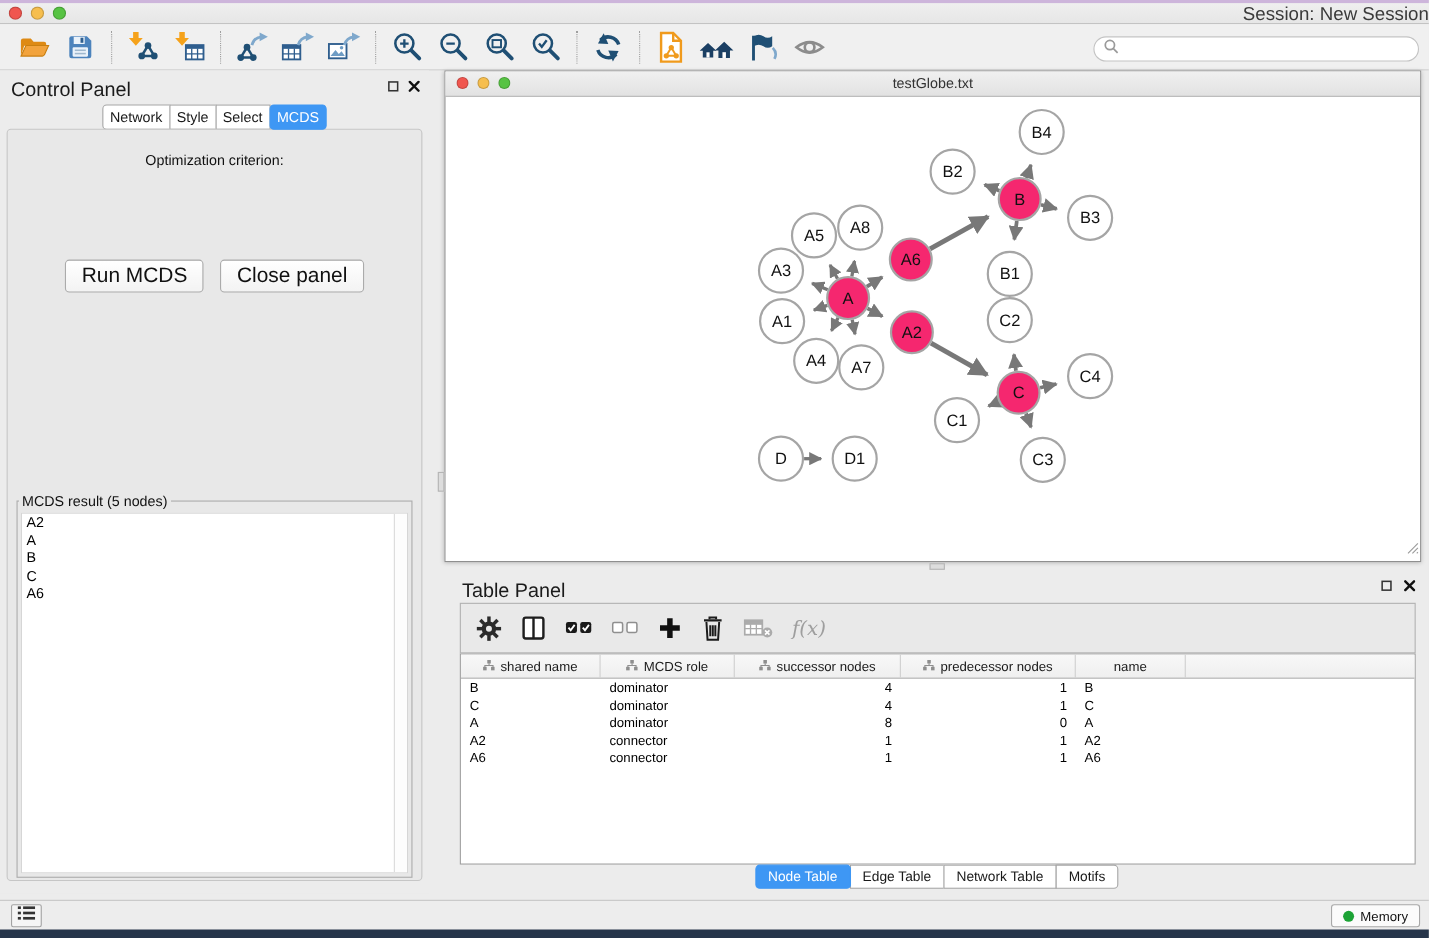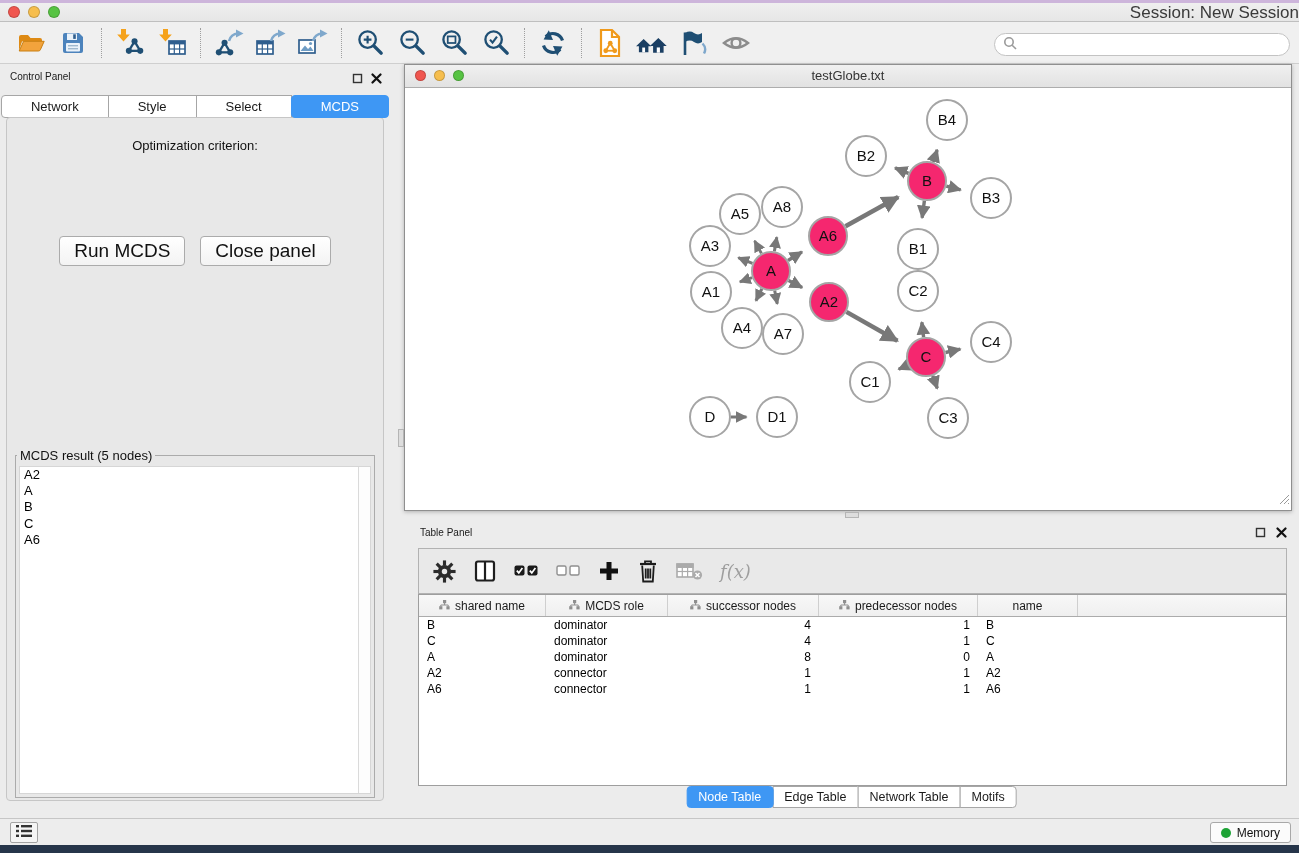--- a/index.html
+++ b/index.html
@@ -21,24 +21,24 @@
   
   .toolbar { left:0; top:22px; width:1299px; height:42px; background:#F0F0F0; border-bottom:1px solid #CFCFCF; display:flex; align-items:center; padding-left:10px; }
   .tbtn { width:38px; height:36px; display:flex; align-items:center; justify-content:center; flex:0 0 auto; margin:0 2px; }
   .tsep { width:0; height:30px; border-left:1px dotted #9F9F9F; margin:0 7px; flex:0 0 auto; }
   .searchbox { position:absolute; right:9px; top:33px; width:296px; height:23px; background:#FFF; border:1px solid #C3C3C3; border-radius:12px; display:flex; align-items:center; padding-left:8px; gap:5px; }
   .searchbox input { border:none; outline:none; flex:1; font-size:12px; background:transparent; height:100%; }
 
   
   .control-panel { left:0; top:64px; width:390px; height:748px; background:#ECECEC; }
   .panel-head { position:absolute; left:0; top:0; width:100%; height:26px; }
-  .panel-head .ptitle { position:absolute; left:10px; top:7px; font-size:10px; color:#1A1A1A; }
+  .panel-head .ptitle { position:absolute; left:10px; top:7px; font-size:18px; color:#1A1A1A; }
   .wctl { position:absolute; top:8px; width:13px; height:13px; display:flex; align-items:center; justify-content:center; cursor:default; }
   .ctabs { position:absolute; left:0; top:31px; width:100%; display:flex; justify-content:center; }
-  .tab { font-size:13px; color:#1A1A1A; background:#FFF; border:1px solid #A6A6A6; padding:3px 29px; margin-left:-1px; position:relative; }
+  .tab { font-size:13px; color:#1A1A1A; background:#FFF; border:1px solid #A6A6A6; padding:3px 6px; margin-left:-1px; position:relative; }
   .tab:first-child { border-radius:4px 0 0 4px; margin-left:0; }
   .tab:last-child { border-radius:0 4px 4px 0; }
   .tab.sel { background:#3E97F4; border-color:#3E97F4; color:#FFF; z-index:2; border-radius:4px; }
   .cp-body { position:absolute; left:6px; top:53px; width:378px; height:684px; background:#E8E8E8; border:1px solid #C6C6C6; border-radius:4px; }
   .opt-label { position:absolute; left:0; top:20px; width:100%; text-align:center; font-size:13px; color:#111; }
   .crit-select { position:absolute; left:37px; top:40px; width:312px; height:24px; background:#FFF; border:1px solid #ABABAB; border-radius:4px; display:flex; align-items:center; padding-left:8px; font-size:13px; color:#111; }
   .crit-select .stepper { position:absolute; right:1px; top:1px; width:19px; height:20px; border-radius:3px; background:linear-gradient(#66A9F7,#2D77E3); display:flex; align-items:center; justify-content:center; }
   .btnrow { position:absolute; left:0; top:74px; width:100%; display:flex; justify-content:center; gap:15px; }
   .btn { background:linear-gradient(#FFFFFF,#F3F3F3); border:1px solid #ABABAB; border-radius:4px; font-size:19px; color:#111; padding:3px 14px;margin-top:44px; }
   .result-box { position:absolute; left:8px; top:330px; width:360px; height:350px; border:1px solid #ABABAB; background:#E8E8E8; }

